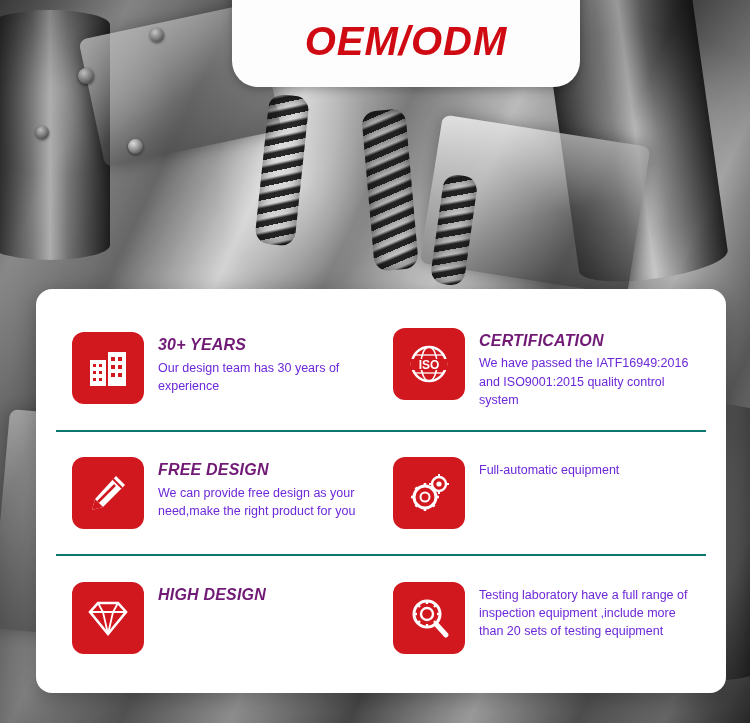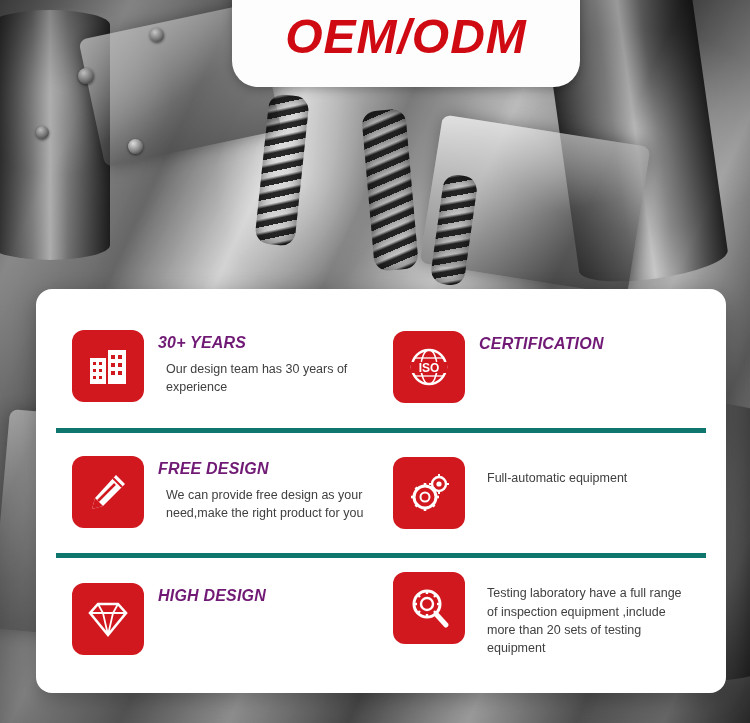--- a/index.html
+++ b/index.html
@@ -82,21 +82,21 @@
     height: 105px;
     background: #fdfdfd;
     border-radius: 0 0 26px 26px;
     display: flex;
     align-items: flex-end;
     justify-content: center;
     box-shadow: 0 3px 10px rgba(0,0,0,0.25);
   }
   .oem-text {
     color: #cf0a12;
-    font-size: 48px;
+    font-size: 40px;
     font-weight: bold;
     font-style: italic;
     letter-spacing: 1px;
     line-height: 1;
     padding-bottom: 26px;
     font-family: "Liberation Sans", sans-serif;
   }
 
   
   .panel {
@@ -118,21 +118,21 @@
     height: 100%;
     padding: 18px 20px 14px 20px;
     box-sizing: border-box;
   }
   .row {
     display: flex;
     flex: 1;
     align-items: center;
   }
   .row + .row {
-    border-top: 5px solid #0f766e;
+    border-top: 2px solid #0f766e;
   }
   .cell {
     display: flex;
     align-items: flex-start;
     width: 50%;
     box-sizing: border-box;
     padding: 6px 8px;
   }
   .cell.left { padding-left: 16px; }
   .cell.right { padding-left: 12px; }
@@ -156,24 +156,24 @@
   .cell-title {
     color: #701a75;
     font-size: 16px;
     font-weight: bold;
     font-style: italic;
     margin: 0 0 5px 0;
     letter-spacing: 0.2px;
     line-height: 1.1;
   }
   .cell-desc {
-    color: #404040;
+    color: #6d28d9;
     font-size: 12.5px;
     line-height: 1.45;
-    margin: 8px;
+    margin: 0;
     max-width: 240px;
   }
   .cell.right .cell-desc { max-width: 246px; }
 </style>
 </head>
 <body>
 
 <div class="page">
 
   <div class="bg"></div>
@@ -232,20 +232,21 @@
               <ellipse cx="23" cy="23" rx="8" ry="17" fill="none" stroke="#ffffff" stroke-width="1.6"></ellipse>
               <line x1="6" y1="23" x2="40" y2="23" stroke="#ffffff" stroke-width="1.6"></line>
               <line x1="8.5" y1="14" x2="37.5" y2="14" stroke="#ffffff" stroke-width="1.3"></line>
               <line x1="8.5" y1="32" x2="37.5" y2="32" stroke="#ffffff" stroke-width="1.3"></line>
               <rect x="5" y="18" width="36" height="11" fill="#d1181f"></rect>
               <text x="23" y="27.5" text-anchor="middle" font-family="Liberation Sans, sans-serif" font-size="12" font-weight="bold" fill="#ffffff">ISO</text>
             </svg>
           </div>
           <div class="cell-text">
             <p class="cell-title">CERTIFICATION</p>
+            <p class="cell-desc">We have passed the IATF16949:2016 and ISO9001:2015 quality control  system</p>
           </div>
         </div>
       </div>
 
       <div class="row">
         <div class="cell left">
           <div class="icon-box">
             <svg width="44" height="44" viewBox="0 0 44 44" aria-hidden="true">
               <path d="M30 5 L39 14 L17 36 L6 39 L9 28 Z" fill="#ffffff"></path>
               <path d="M9 28 L17 36 L6 39 Z" fill="#d1181f"></path>

